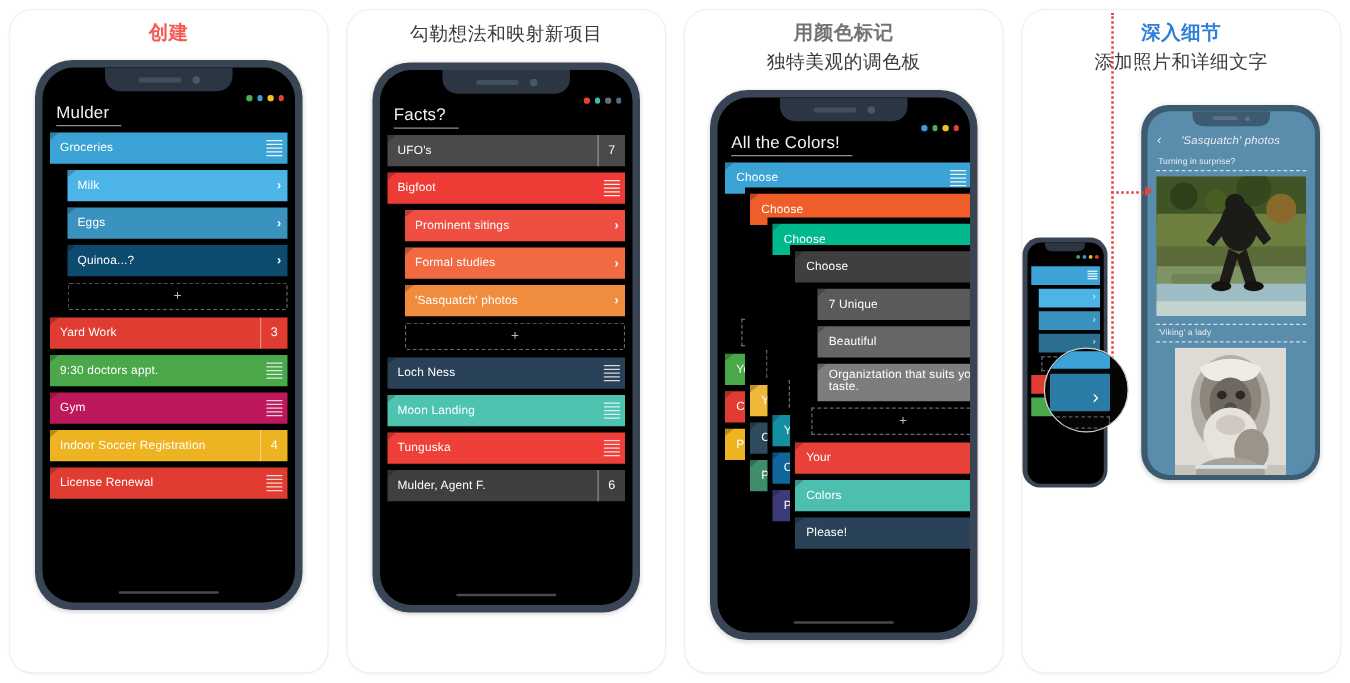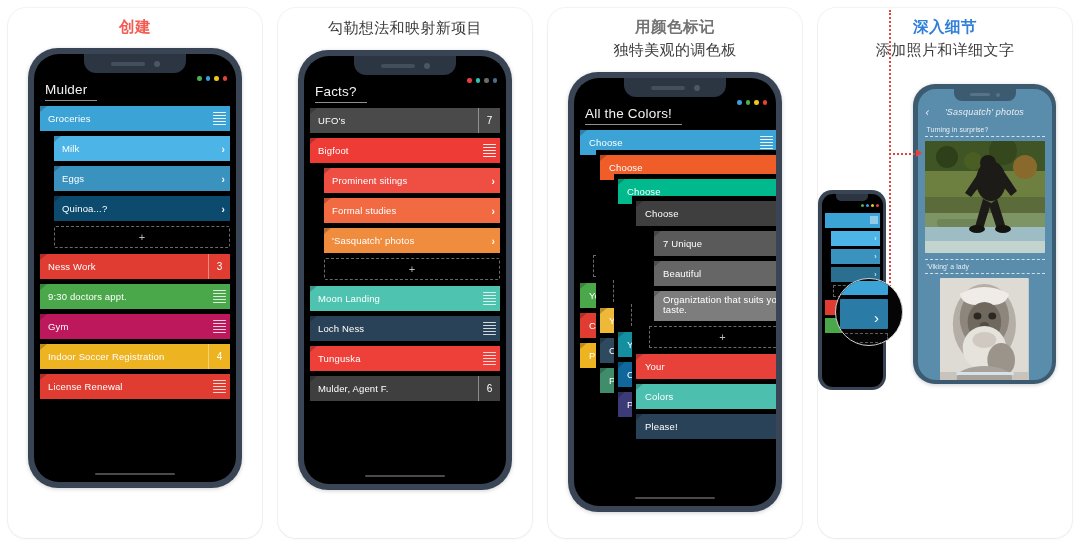--- a/index.html
+++ b/index.html
@@ -258,21 +258,21 @@
             <span class="chev">›</span>
           </div>
           <div class="row child" style="background:#0c4a6e">
             <span class="fold"></span>
             <span>Quinoa...?</span>
             <span class="chev">›</span>
           </div>
           <div class="addrow">+</div>
           <div class="row" style="background:#e03c31">
             <span class="fold"></span>
-            <span>Ness Work</span>
+            <span>Yard Work</span>
             <span class="badge">3</span>
           </div>
           <div class="row" style="background:#4aa84a">
             <span class="fold"></span>
             <span>9:30 doctors appt.</span>
             <span class="badge" style="border:none">
                 <span class="lines solid">
                   <i></i>
                   <i></i>
                   <i></i>
@@ -364,36 +364,36 @@
             <span class="fold"></span>
             <span>Formal studies</span>
             <span class="chev">›</span>
           </div>
           <div class="row child" style="background:#f08c3e">
             <span class="fold"></span>
             <span>'Sasquatch' photos</span>
             <span class="chev">›</span>
           </div>
           <div class="addrow">+</div>
-          <div class="row" style="background:#4ec4b0">
-            <span class="fold"></span>
-            <span>Moon Landing</span>
+          <div class="row" style="background:#2a4258">
+            <span class="fold"></span>
+            <span>Loch Ness</span>
             <span class="badge" style="border:none">
                 <span class="lines solid">
                   <i></i>
                   <i></i>
                   <i></i>
                   <i></i>
                   <i></i>
                 </span>
               </span>
           </div>
-          <div class="row" style="background:#2a4258">
-            <span class="fold"></span>
-            <span>Loch Ness</span>
+          <div class="row" style="background:#4ec4b0">
+            <span class="fold"></span>
+            <span>Moon Landing</span>
             <span class="badge" style="border:none">
                 <span class="lines solid">
                   <i></i>
                   <i></i>
                   <i></i>
                   <i></i>
                   <i></i>
                 </span>
               </span>
           </div>

